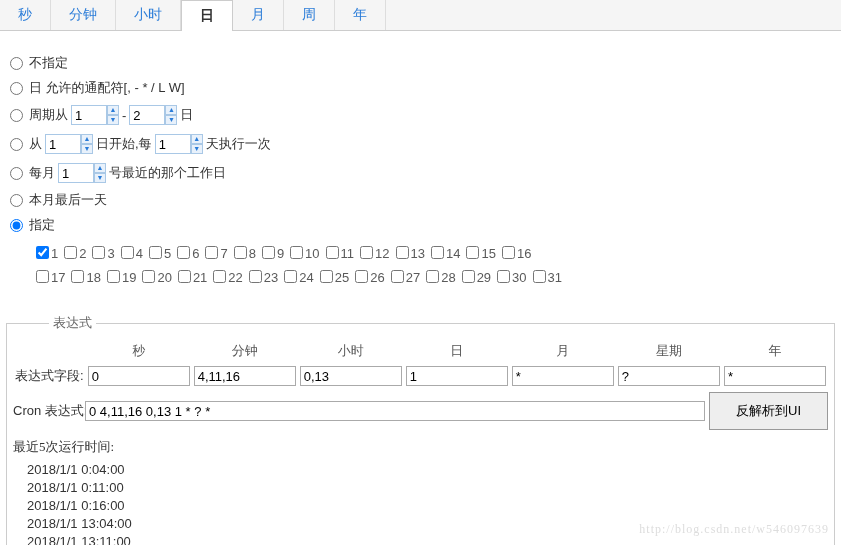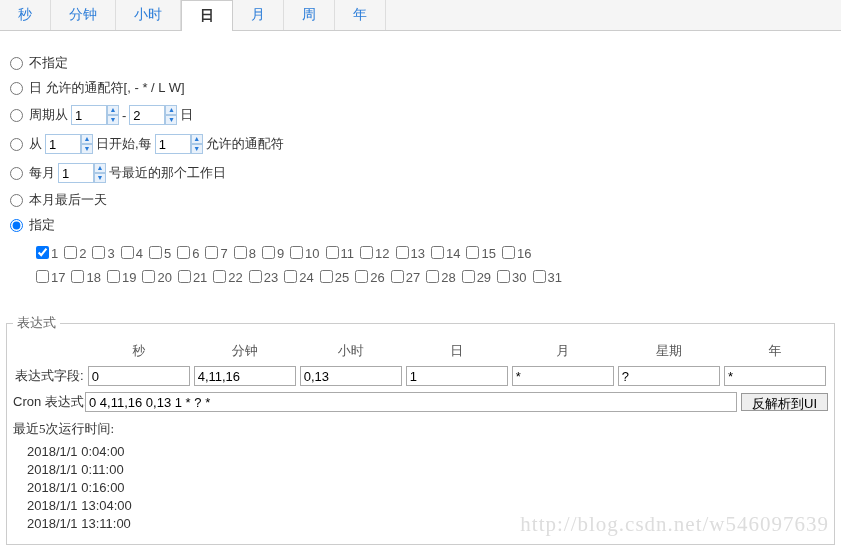--- a/index.html
+++ b/index.html
@@ -11,34 +11,34 @@
 .row { margin: 7px 0; display: flex; align-items: center; flex-wrap: nowrap; }
 .row input[type=radio] { margin-right: 6px; }
 .spin { border: 1px solid #fff; width: 50px; height: 22px; display: inline-flex; align-items: center; margin: 0 2px; }
 .spin input { border: 1px solid #a9c8e6; width: 36px; height: 20px; padding: 0 3px; font-size: 13px; }
 .spin-btns { display: flex; flex-direction: column; width: 14px; height: 20px; }
 .spin-btn { flex: 1; border: 1px solid #a9c8e6; background: #e8f1fb; color: #2a7cd8; font-size: 7px; line-height: 8px; text-align: center; cursor: pointer; }
 .check-grid { margin: 8px 0 0 26px; line-height: 24px; }
 .check-item { display: inline-block; margin-right: 6px; color: #5a5a5a; }
 .check-item input { margin-right: 2px; vertical-align: -1px; }
 fieldset { border: 1px solid #ccc; margin: 14px 6px 6px 6px; padding: 0 6px 10px 6px; }
-legend { padding: 0 4px; color: #666; }
+legend { padding: 0 4px; color: #666; margin-left: 36px; }
 .expr-table { width: 100%; border-collapse: collapse; margin-top: 6px; }
 .expr-table th { font-weight: normal; color: #555; padding: 4px; text-align: center; font-size: 13px; }
 .expr-table td { padding: 2px; }
 .expr-table input[type=text] { width: 100%; border: 1px solid #aaa; padding: 2px 3px; font-size: 13px; height: 20px; }
 .label-cell { width: 72px; white-space: nowrap; padding-right: 6px; }
 .cron-row { display: flex; align-items: center; margin-top: 4px; }
 .cron-row input { flex: 1; border: 1px solid #aaa; padding: 2px 3px; font-size: 13px; height: 20px; }
-.cron-row button { margin-left: 4px; padding: 1px 10px; font-size: 13px; border: 1px solid #999; background: #eee; cursor: pointer; height: 18px; }
+.cron-row button { margin-left: 4px; padding: 1px 26px; font-size: 13px; border: 1px solid #999; background: #eee; cursor: pointer; height: 38px; }
 .runtimes { margin-top: 8px; }
 .runtimes-title { margin-bottom: 6px; font-family: Liberation Serif, serif; }
 .runtimes-list { padding-left: 14px; }
 .runtimes-list div { margin: 3px 0; color: #333; }
-.watermark { position: absolute; right: 12px; bottom: 8px; color: #ddd; font-size: 21px; letter-spacing: 1px; font-family: Georgia, serif; pointer-events: none; }
+.watermark { position: absolute; right: 12px; bottom: 8px; color: #ddd; font-size: 12px; letter-spacing: 1px; font-family: Georgia, serif; pointer-events: none; }
 </style>
 </head>
 <body>
 
 <div class="tabs" id="tabs">
     <div class="tab">秒</div>
     <div class="tab">分钟</div>
     <div class="tab">小时</div>
     <div class="tab active">日</div>
     <div class="tab">月</div>
@@ -86,21 +86,21 @@
         </span>
       </span>
     <span>日开始,每</span>
     <span class="spin">
         <input value="1" style="">
         <span class="spin-btns">
           <span class="spin-btn">▲</span>
           <span class="spin-btn">▼</span>
         </span>
       </span>
-    <span>允许的通配符</span>
+    <span>天执行一次</span>
   </div>
   <div class="row">
     <input type="radio" name="daymode" style="">
     <span>每月</span>
     <span class="spin">
         <input value="1" style="">
         <span class="spin-btns">
           <span class="spin-btn">▲</span>
           <span class="spin-btn">▼</span>
         </span>

